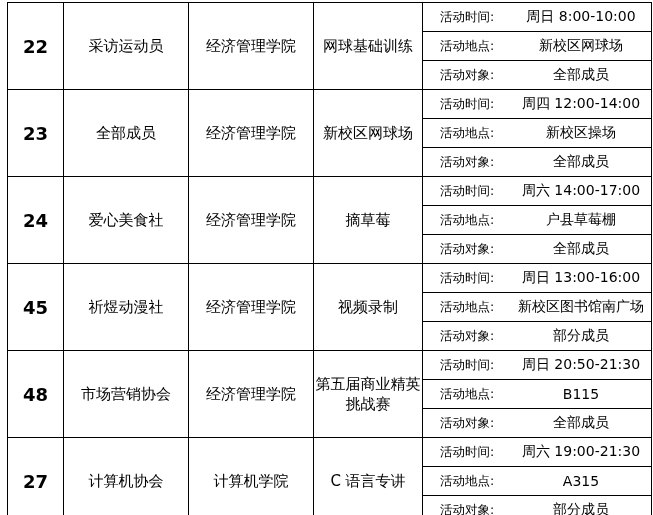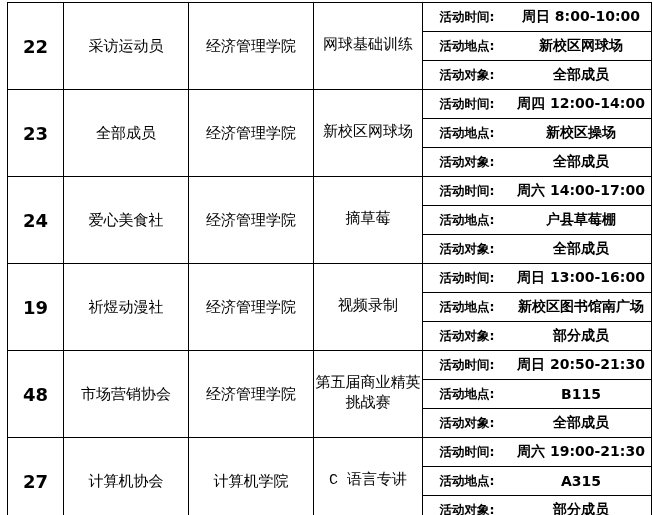--- a/index.html
+++ b/index.html
@@ -30,22 +30,22 @@
   }
   table.activity-table td {
     border: 1px solid #000000;
     padding: 0;
     vertical-align: middle;
     text-align: center;
   }
   .col-no     { width: 55px; }
   .col-club   { width: 124px; }
   .col-dept   { width: 124px; border-radius: 32px; }
-  .col-act    { width: 108px; font-family: Liberation Mono, monospace; }
-  .col-detail { width: 228px; font-weight: bold; }
+  .col-act    { width: 108px; }
+  .col-detail { width: 228px; }
 
   .cell-no {
     font-size: 18px;
     font-weight: bold;
     letter-spacing: 0px;
   }
   .cell-club, .cell-dept {
     font-size: 15px;
     line-height: 1.35;
     padding: 2px 4px;
@@ -163,21 +163,21 @@
               <tr>
                 <td class="detail-label">活动对象:</td>
                 <td class="detail-value">全部成员</td>
               </tr>
             </tbody>
           </table>
         </td>
       </tr>
 
       <tr class="row-h">
-        <td class="col-no cell-no">19</td>
+        <td class="col-no cell-no">45</td>
         <td class="col-club cell-club">祈煜动漫社</td>
         <td class="col-dept cell-dept">经济管理学院</td>
         <td class="col-act cell-act">视频录制</td>
         <td class="col-detail">
           <table class="detail-table">
             <tbody>
               <tr>
                 <td class="detail-label">活动时间:</td>
                 <td class="detail-value">周日 13:00-16:00</td>
               </tr>

